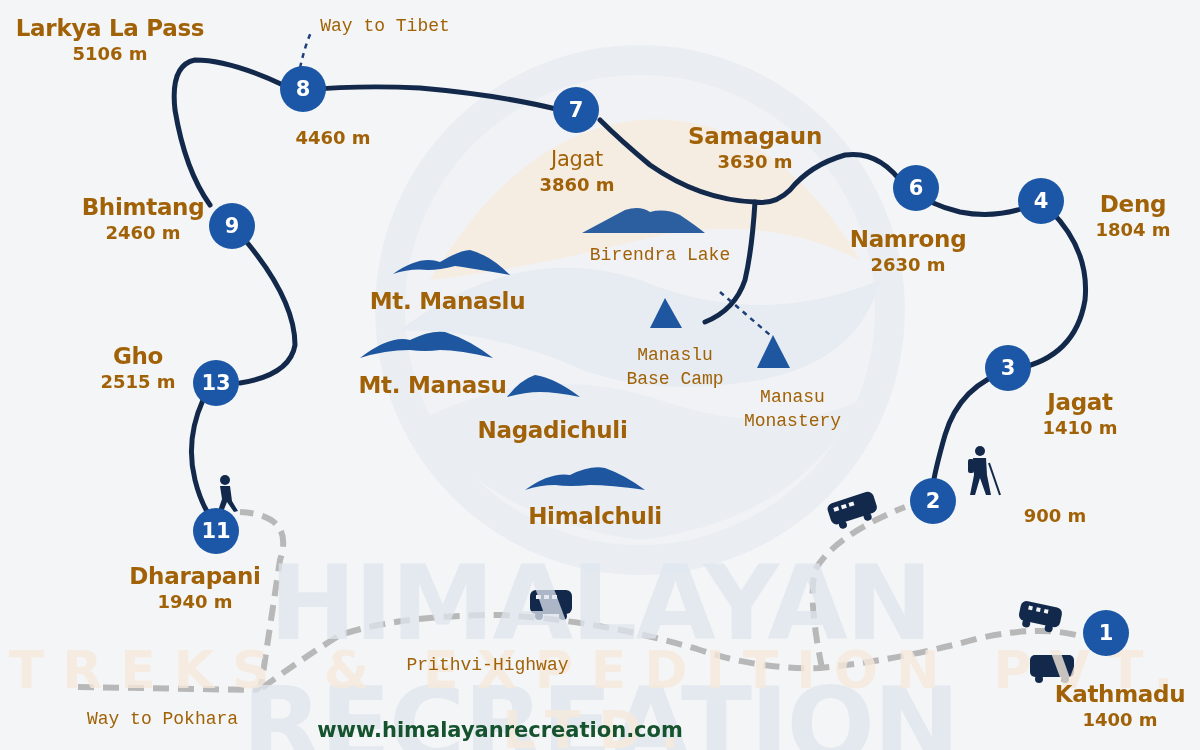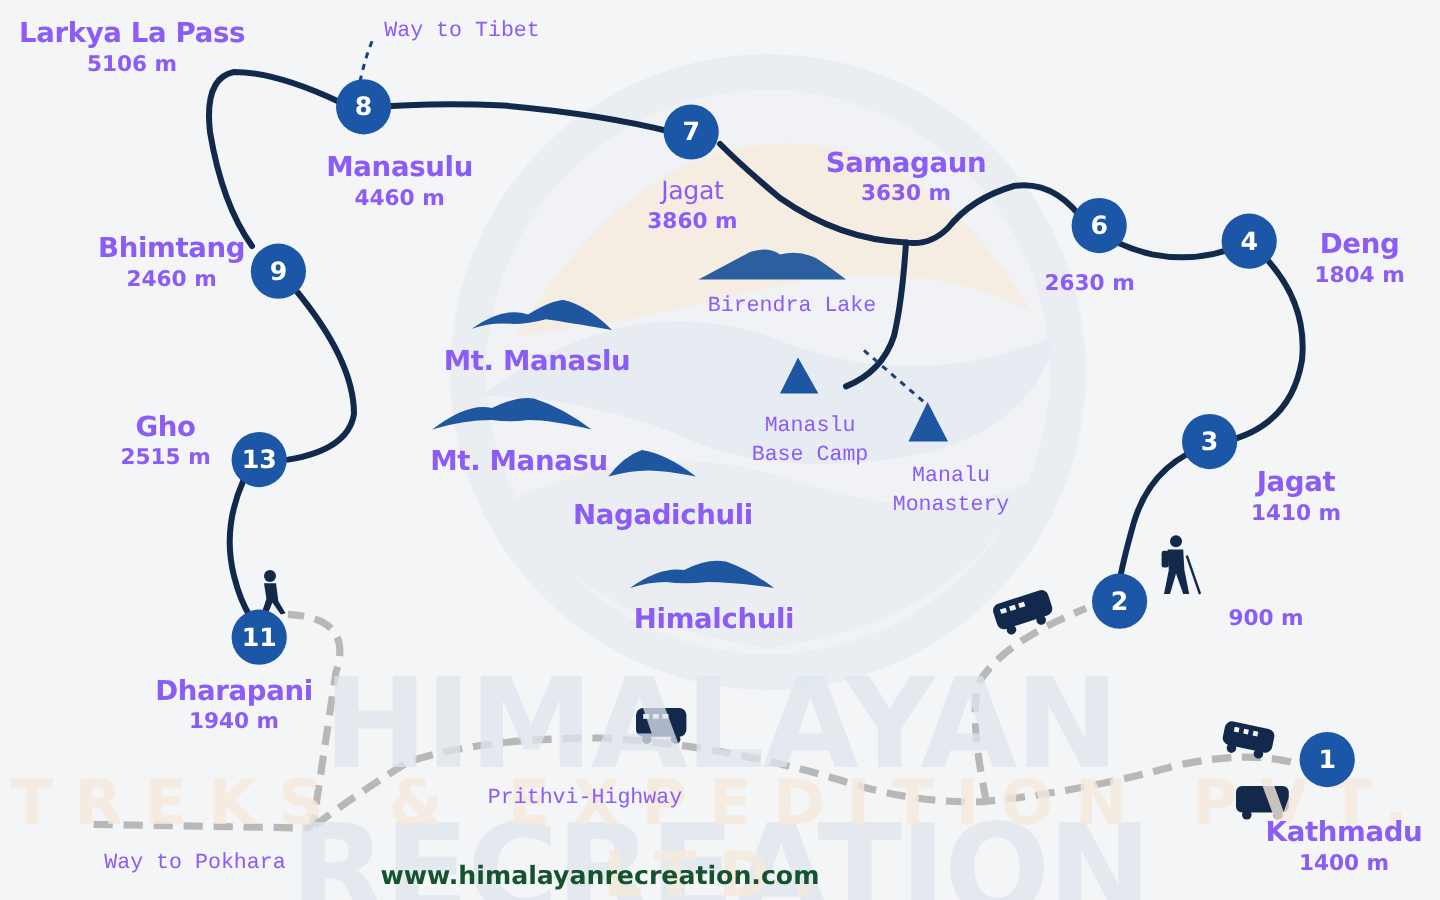--- a/index.html
+++ b/index.html
@@ -4,21 +4,21 @@
 <style>
   html, body { margin: 0; padding: 0; }
   body {
     width: 1200px; height: 750px; overflow: hidden;
     background: #f4f5f6;
     font-family: "DejaVu Sans", "Liberation Sans", sans-serif;
     position: relative;
     color: #13213d;
   }
   #map { position: absolute; left: 0; top: 0; width: 1200px; height: 750px; }
-  .lbl { position: absolute; text-align: center; white-space: nowrap; color: #8b5cf6; }
+  .lbl { position: absolute; text-align: center; white-space: nowrap; color: #a16207; }
   .name { font-size: 23px; font-weight: 600; line-height: 28px; letter-spacing: -0.3px; }
   .alt  { font-size: 18px; font-weight: 600; line-height: 24px; text-align: center; }
   .small { font-size: 18px; font-weight: 500; line-height: 24px; font-family: Liberation Mono, monospace; }
   .peak { font-size: 23px; font-weight: 700; letter-spacing: -0.3px; }
   .stop {
     position: absolute; width: 46px; height: 46px; border-radius: 50%;
     background: #1b57a6; color: #fff; font-size: 21px; font-weight: 600;
     display: flex; align-items: center; justify-content: center;
     transform: translate(-50%, -50%);
   }
@@ -146,28 +146,28 @@
 </div>
 <div class="lbl" style="left:1030px;top:388px;width:100px">
   <div class="name">Jagat</div>
   <div class="alt">1410 m</div>
 </div>
 <div class="lbl" style="left:1078px;top:190px;width:110px">
   <div class="name">Deng</div>
   <div class="alt">1804 m</div>
 </div>
 <div class="lbl" style="left:838px;top:225px;width:140px">
+  <div class="name">Namrong</div>
   <div class="alt">2630 m</div>
 </div>
 <div class="lbl" style="left:512px;top:145px;width:130px">
   <div class="name" style="font-weight:500;font-size:21px">Jagat</div>
   <div class="alt">3860 m</div>
 </div>
 <div class="lbl" style="left:258px;top:126px;width:150px">
-  <div class="name">Manasulu</div>
   <div class="alt">4460 m</div>
 </div>
 <div class="lbl" style="left:78px;top:193px;width:130px">
   <div class="name">Bhimtang</div>
   <div class="alt">2460 m</div>
 </div>
 <div class="lbl" style="left:88px;top:342px;width:100px">
   <div class="name">Gho</div>
   <div class="alt">2515 m</div>
 </div>
@@ -184,21 +184,21 @@
   <div class="name">Samagaun</div>
   <div class="alt">3630 m</div>
 </div>
 
 <div class="lbl small" style="left:580px;top:243px;width:160px">Birendra Lake</div>
 <div class="lbl" style="left:610px;top:343px;width:130px">
   <div class="small">Manaslu</div>
   <div class="small">Base Camp</div>
 </div>
 <div class="lbl" style="left:730px;top:385px;width:125px">
-  <div class="small">Manalu</div>
+  <div class="small">Manasu</div>
   <div class="small">Monastery</div>
 </div>
 
 <div class="lbl peak" style="left:365px;top:288px;width:165px">Mt. Manaslu</div>
 <div class="lbl peak" style="left:355px;top:372px;width:155px">Mt. Manasu</div>
 <div class="lbl peak" style="left:470px;top:417px;width:165px">Nagadichuli</div>
 <div class="lbl peak" style="left:520px;top:503px;width:150px">Himalchuli</div>
 
 <div class="lbl small" style="left:315px;top:14px;width:140px">Way to Tibet</div>
 <div class="lbl small" style="left:395px;top:653px;width:185px">Prithvi-Highway</div>

